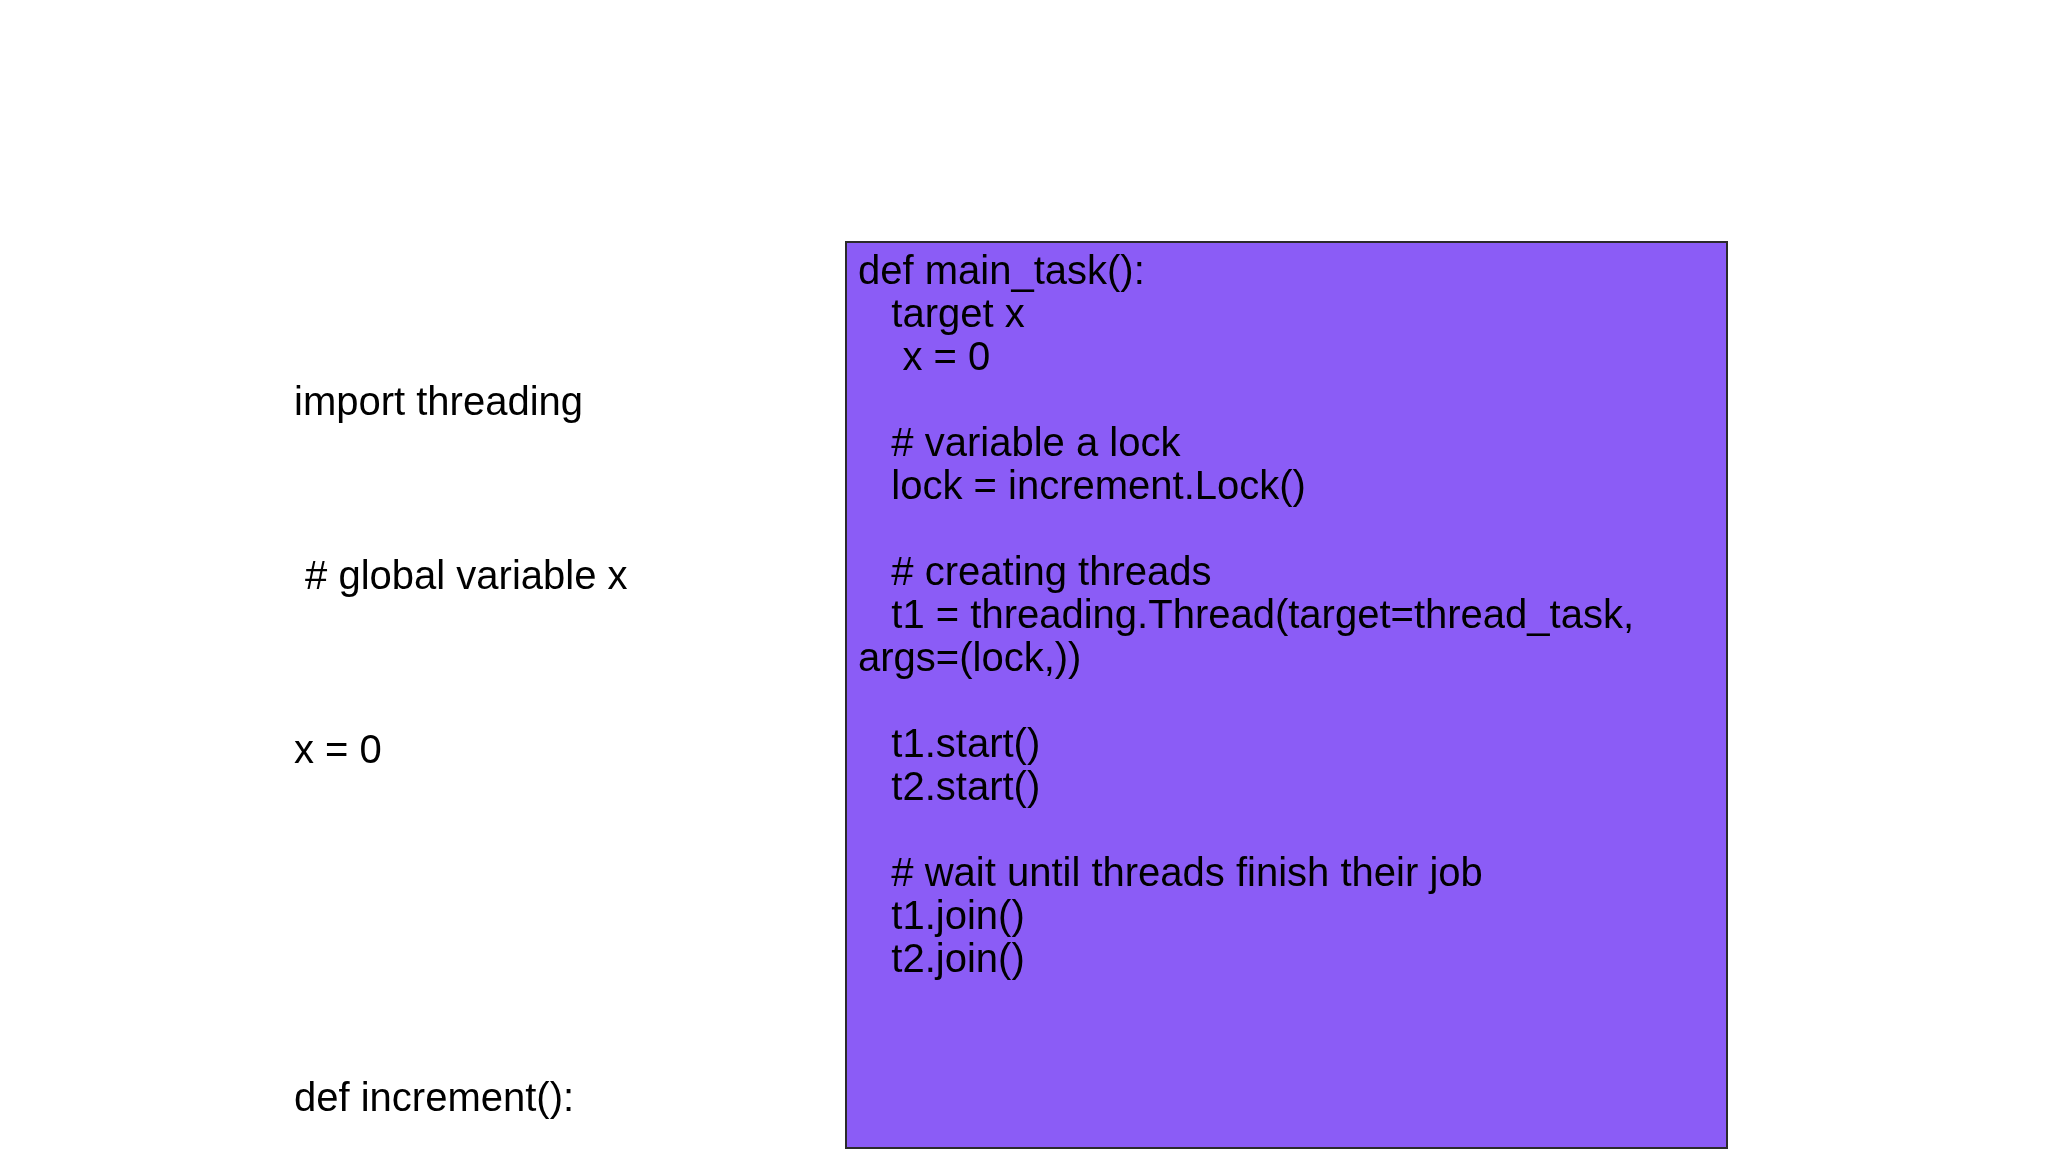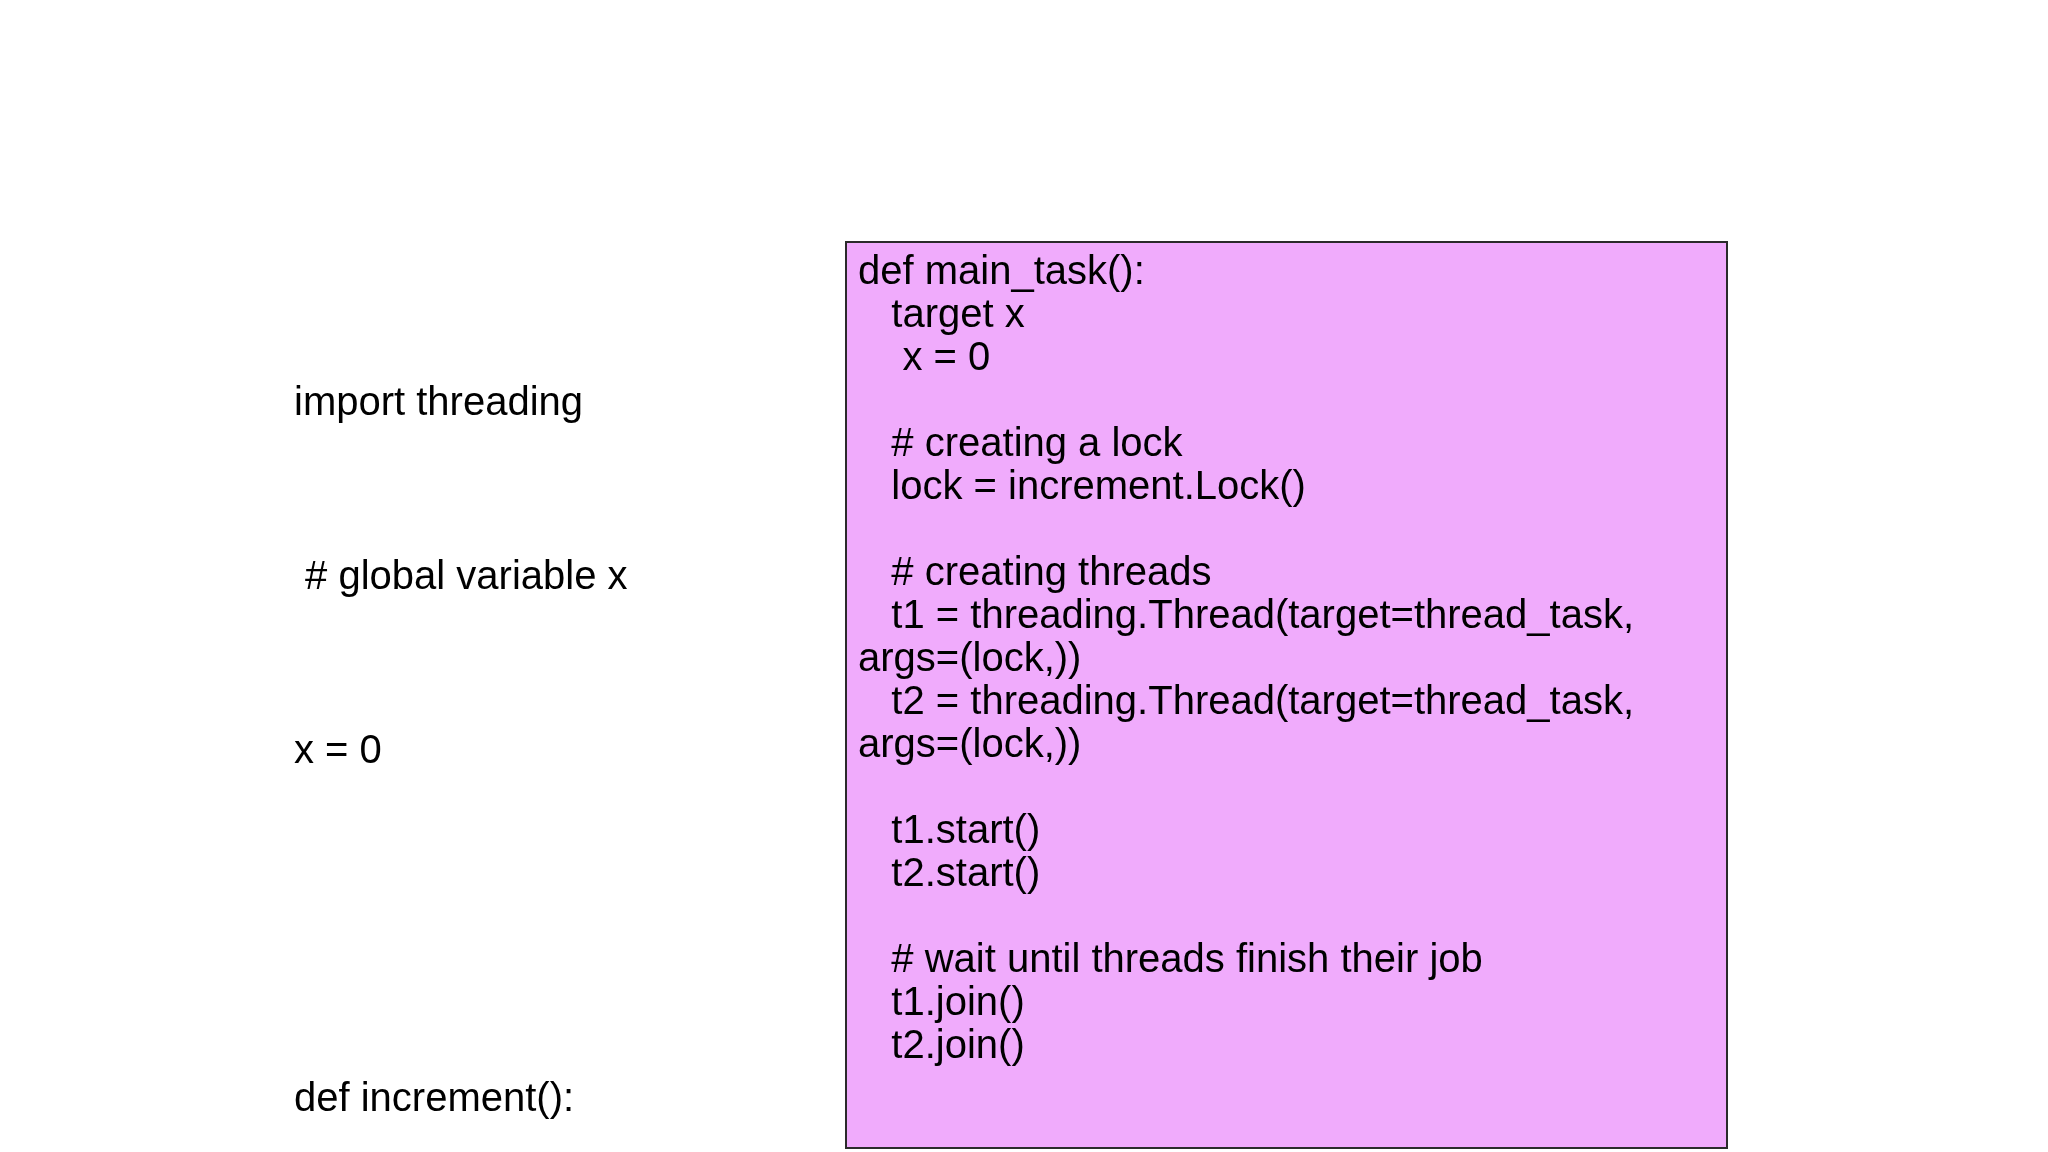--- a/index.html
+++ b/index.html
@@ -43,21 +43,21 @@
 
   
   .right-box {
     position: absolute;
     left: 845px;
     top: 241px;
     width: 883px;
     height: 908px;
     border: 2px solid #2b2b2b;
     box-sizing: border-box;
-    background: #f0abfc;
+    background: #8b5cf6;
   }
   .right-code {
     position: absolute;
     left: 11px;
     top: 6px;
     width: 858px;
     font-size: 40px;
     line-height: 43px;
     color: #000000;
   }
@@ -91,26 +91,25 @@
     
     
   </div>
 
   <div class="right-box">
     <div class="right-code">
       <span class="code-line">def main_task():</span>
       <span class="code-line">   target x</span>
       <span class="code-line">    x = 0</span>
       <span class="code-line blank"></span>
-      <span class="code-line">   # creating a lock</span>
+      <span class="code-line">   # variable a lock</span>
       <span class="code-line">   lock = increment.Lock()</span>
       <span class="code-line blank"></span>
       <span class="code-line">   # creating threads</span>
       <span class="code-line">   t1 = threading.Thread(target=thread_task, args=(lock,))</span>
-      <span class="code-line">   t2 = threading.Thread(target=thread_task, args=(lock,))</span>
       <span class="code-line blank"></span>
       <span class="code-line">   t1.start()</span>
       <span class="code-line">   t2.start()</span>
       <span class="code-line blank"></span>
       <span class="code-line">   # wait until threads finish their job</span>
       <span class="code-line">   t1.join()</span>
       <span class="code-line">   t2.join()</span>
     </div>
   </div>
 

